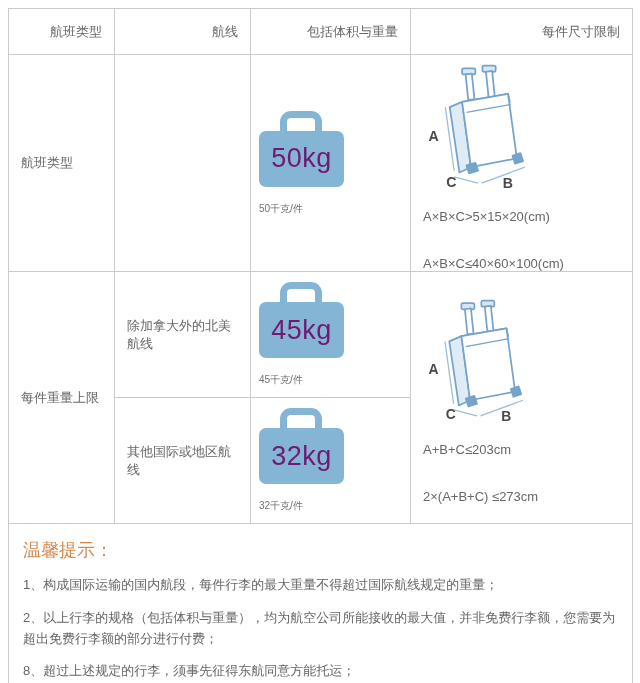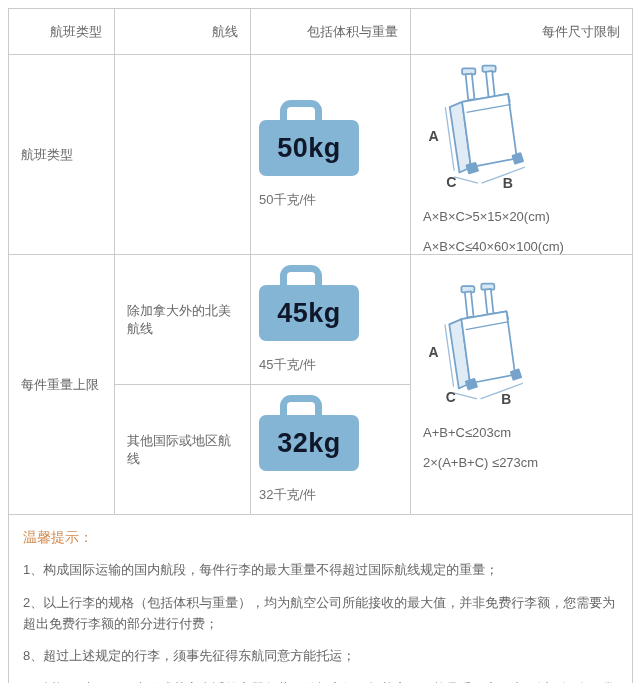--- a/index.html
+++ b/index.html
@@ -50,59 +50,59 @@
   .weight-wrap{display:inline-block;}
   .badge{display:block;}
   .badge-handle{
     width:42px;height:20px;
     border:7px solid var(--badge-blue);
     border-bottom:none;
     border-radius:11px 11px 0 0;
     margin-left:21px;
   }
   .badge-body{
-    width:100px;height:56px;
+    width:85px;height:56px;
     background:var(--badge-blue);
     border-radius:7px;
     display:flex;align-items:center;justify-content:center;
-    color:#0f172a;
+    color:#701a75;
     font-size:27px;
-    font-weight:bold;
+    font-weight:normal;
     letter-spacing:0.5px;
   }
   .weight-caption{
     margin-top:15px;
-    font-size:13px;
+    font-size:10px;
     color:var(--text-light);
   }
   
   .cell-size{
     vertical-align:top;
     padding:8px 10px 0 12px;
     color:var(--text-light);
     font-size:13px;
   }
   .cell-size-intl{padding-top:26px;}
   .suitcase{display:block;margin-left:2px;}
   .suitcase-domestic{width:106px;}
   .suitcase-intl{width:104px;}
   .suitcase text{
     font-family:"Liberation Sans","DejaVu Sans",sans-serif;
     font-size:16px;font-weight:bold;fill:#4a4a4a;
   }
-  .size-line{margin-top:15px;white-space:nowrap;}
+  .size-line{margin-top:32px;white-space:nowrap;}
   .cell-size .size-line:first-of-type{margin-top:18px;}
   
   .cell-tips{
     vertical-align:top;
     padding:10px 14px 6px 14px;
   }
   .tips-title{
     color:var(--tips-title);
-    font-size:14px;
+    font-size:18px;
     margin:4px 0 12px 0;
   }
   .tip{
     margin:0 0 11px 0;
     line-height:1.65;
     font-size:13px;
     color:var(--text);
   }
 </style>
 </head>

